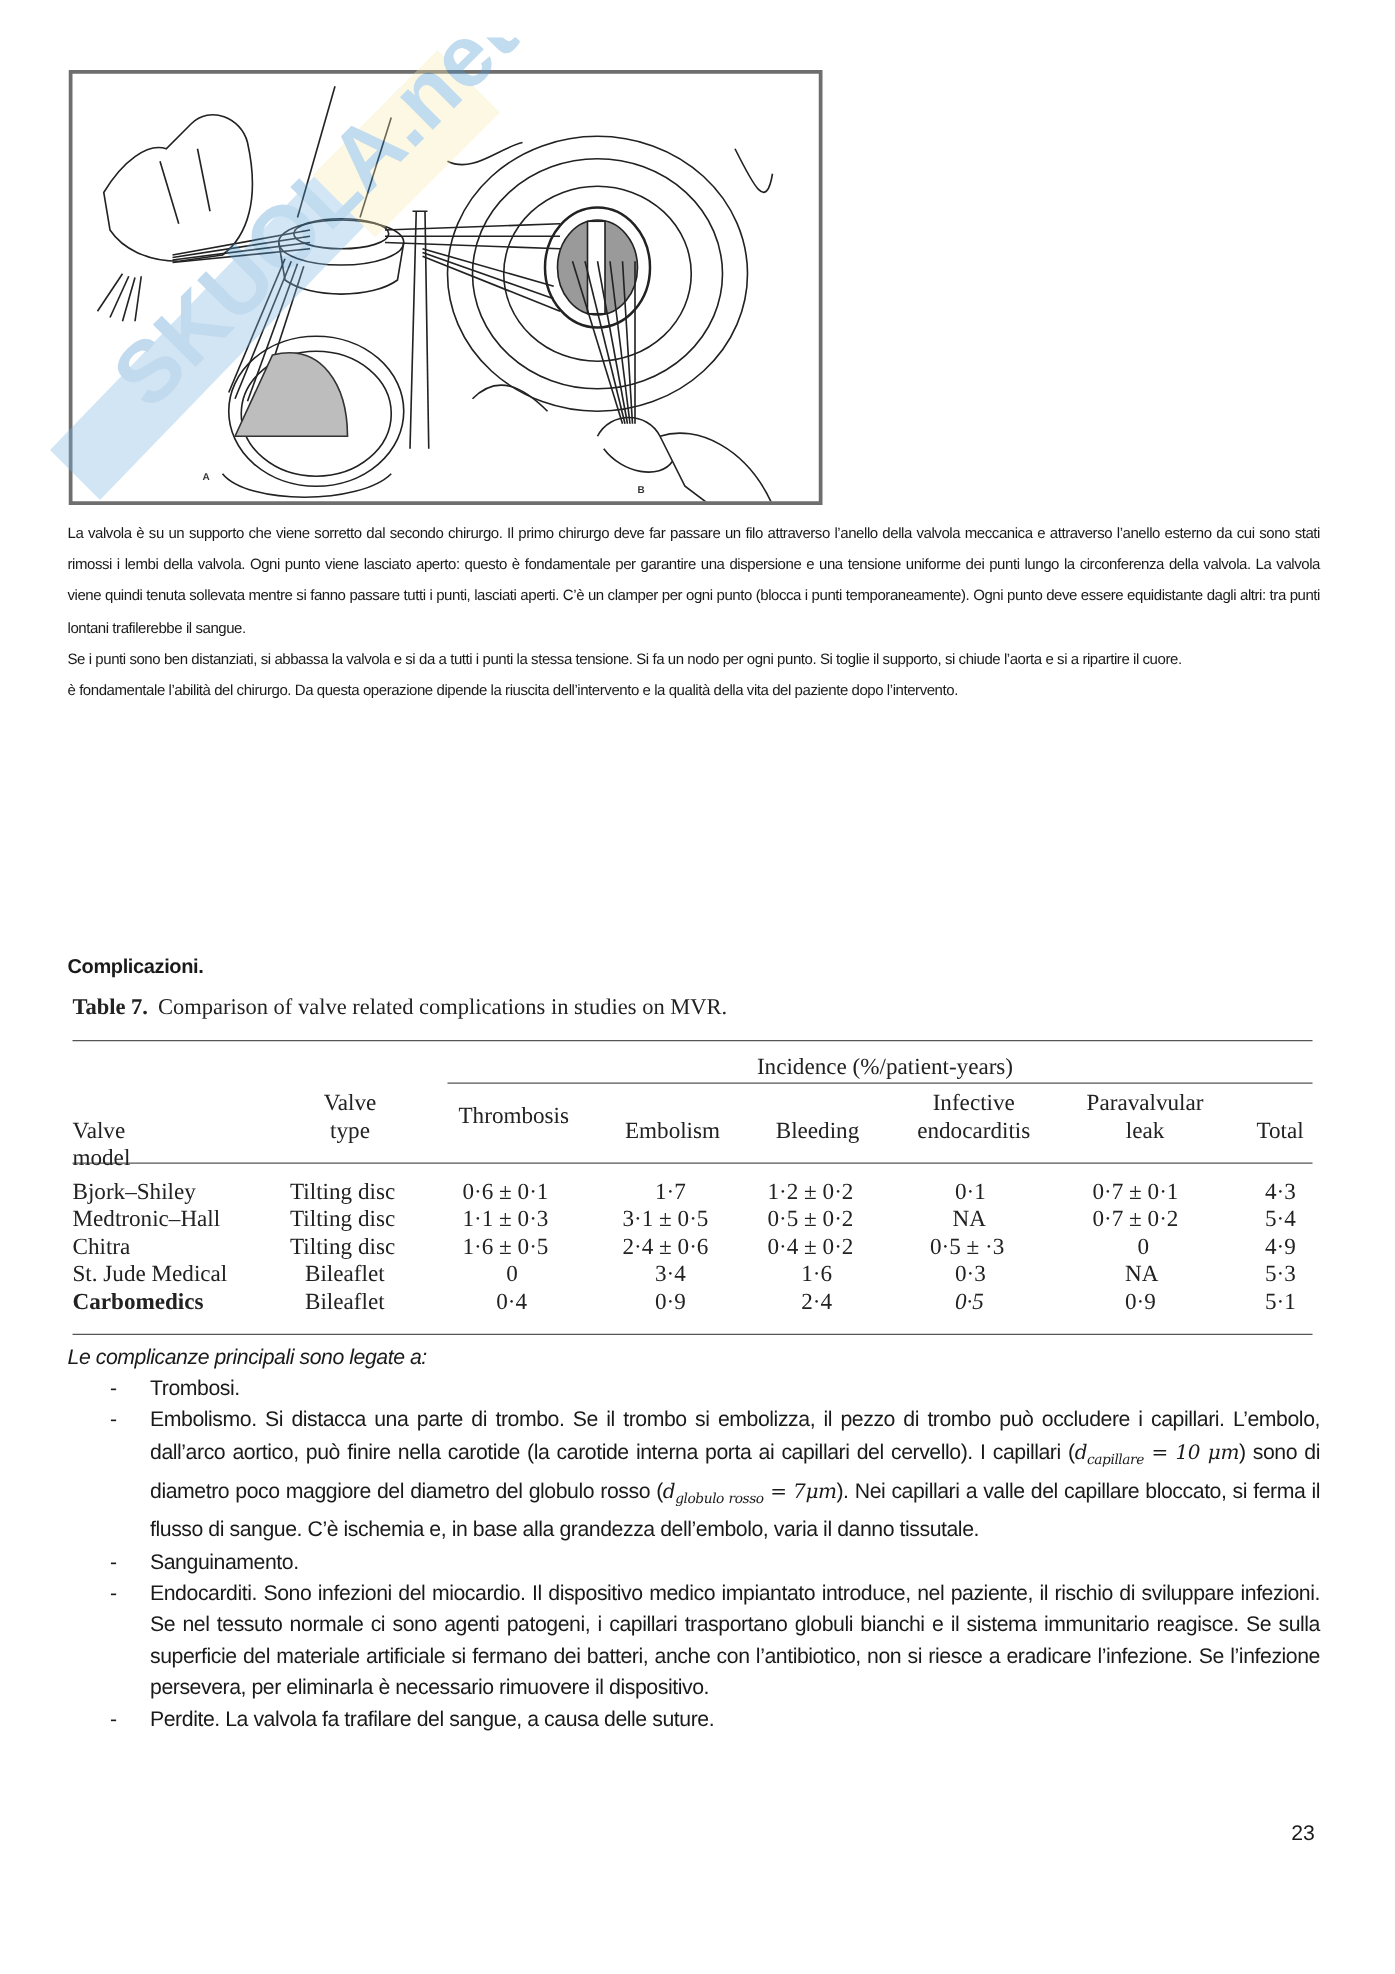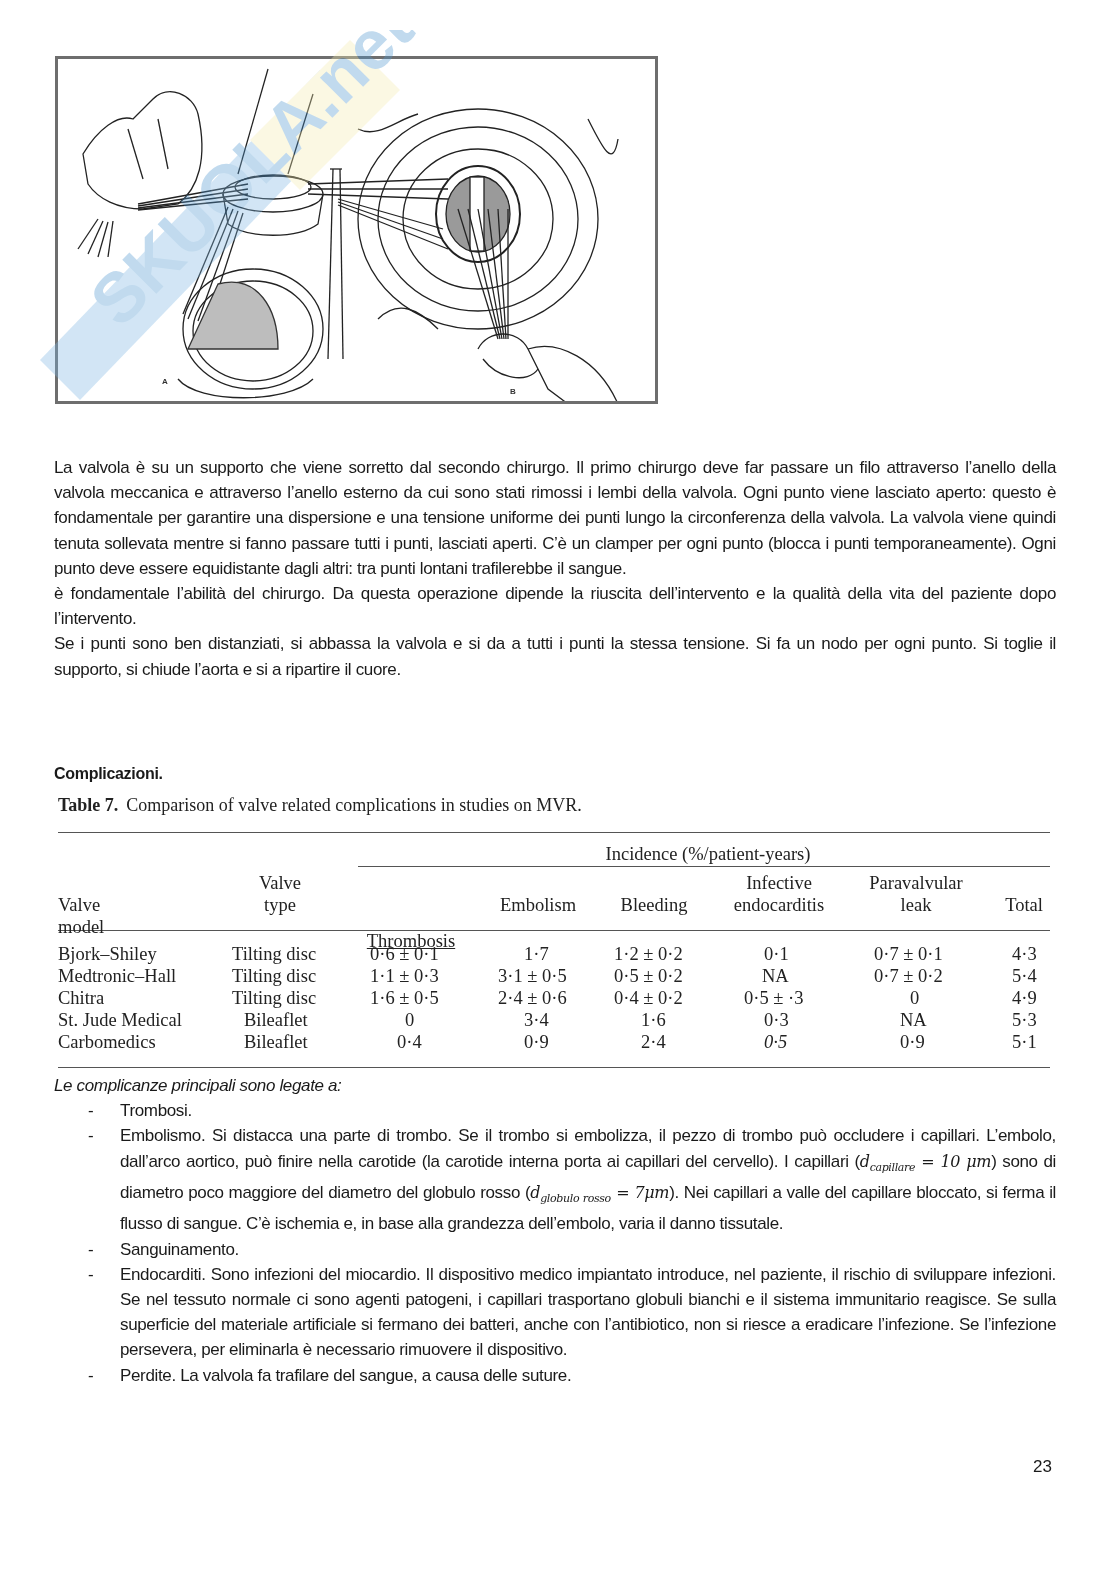--- a/index.html
+++ b/index.html
@@ -1,21 +1,21 @@
 <!DOCTYPE html>
 <html><head>
   <meta charset="utf-8">
   <style>
     html, body { margin: 0; padding: 0; background: #ffffff; }
     body { width: 1116px; height: 1579px; position: relative; overflow: hidden; font-family: "Liberation Sans", sans-serif; color: #1a1a1a; }
     .figure { position: absolute; left: 55px; top: 56px; width: 603px; height: 348px; border: 3px solid #6e6e6e; box-sizing: border-box; background: #fff; overflow: hidden; }
     .figure svg { position: absolute; left: 0; top: 0; }
     .fig-label { position: absolute; font-family: "Liberation Sans", sans-serif; font-size: 8px; font-weight: bold; color: #333; }
     .watermark { position: absolute; left: 20px; top: 30px; width: 460px; height: 400px; pointer-events: none; }
-    .para { position: absolute; left: 54px; width: 1002px; font-size: 17px; line-height: 25.2px; text-align: justify; letter-spacing: -0.35px; font-family: "Liberation Sans Narrow", "Liberation Sans", sans-serif; transform-origin: left top; margin-top: 41px; }
+    .para { position: absolute; left: 54px; width: 1002px; font-size: 12px; line-height: 25.2px; text-align: justify; letter-spacing: -0.35px; font-family: "Liberation Sans Narrow", "Liberation Sans", sans-serif; transform-origin: left top; }
     .para p { margin: 0; }
     .heading { position: absolute; left: 54px; top: 765px; font-size: 16px; font-weight: bold; letter-spacing: -0.3px; }
     .table-title { position: absolute; left: 58px; top: 795px; font-family: "Liberation Serif", serif; font-size: 18px; color: #222; }
     .table-title b { margin-right: 8px; }
     .rule { position: absolute; height: 1px; background: #555; }
     .tbl { position: absolute; font-family: "Liberation Serif", serif; font-size: 18.5px; color: #222; }
     .th { position: absolute; text-align: center; line-height: 22px; }
     .cell { position: absolute; line-height: 22px; white-space: nowrap; }
     .list { position: absolute; left: 54px; width: 1002px; font-size: 17px; line-height: 25.2px; letter-spacing: -0.35px; }
     .list .intro { margin: 0; font-style: italic; }
@@ -105,42 +105,42 @@
 <svg class="watermark" viewBox="0 0 460 400">
   <g opacity="0.35">
     <polygon points="20,330 300,40 340,80 60,370" fill="#7fb7e3"></polygon>
     <polygon points="230,110 330,10 380,60 280,160" fill="#f5ecb0"></polygon>
     <text x="100" y="300" transform="rotate(-45 100 300)" font-family="Liberation Sans, sans-serif" font-size="70" font-weight="bold" fill="#4f97d1">SKUOLA.net</text>
   </g>
 </svg>
 
 <div class="para" style="top:414px;">
   <p>La valvola è su un supporto che viene sorretto dal secondo chirurgo. Il primo chirurgo deve far passare un filo attraverso l’anello della valvola meccanica e attraverso l’anello esterno da cui sono stati rimossi i lembi della valvola. Ogni punto viene lasciato aperto: questo è fondamentale per garantire una dispersione e una tensione uniforme dei punti lungo la circonferenza della valvola. La valvola viene quindi tenuta sollevata mentre si fanno passare tutti i punti, lasciati aperti. C’è un clamper per ogni punto (blocca i punti temporaneamente). Ogni punto deve essere equidistante dagli altri: tra punti lontani trafilerebbe il sangue.</p>
+  <p>Se i punti sono ben distanziati, si abbassa la valvola e si da a tutti i punti la stessa tensione. Si fa un nodo per ogni punto. Si toglie il supporto, si chiude l’aorta e si a ripartire il cuore.</p>
   <p>è fondamentale l’abilità del chirurgo. Da questa operazione dipende la riuscita dell’intervento e la qualità della vita del paziente dopo l’intervento.</p>
-  <p>Se i punti sono ben distanziati, si abbassa la valvola e si da a tutti i punti la stessa tensione. Si fa un nodo per ogni punto. Si toglie il supporto, si chiude l’aorta e si a ripartire il cuore.</p>
 </div>
 
 <div class="heading">Complicazioni.</div>
 
 <div class="table-title">
   <b>Table 7.</b><span>Comparison of valve related complications in studies on MVR.</span>
 </div>
 
 <div class="rule" style="left:58px; top:832px; width:992px;"></div>
 <div class="rule" style="left:358px; top:866px; width:692px;"></div>
 <div class="rule" style="left:58px; top:930px; width:992px;"></div>
 <div class="rule" style="left:58px; top:1067px; width:992px;"></div>
 
 <div class="tbl" style="left:0; top:0;">
   <div class="th" style="left:588px; top:843px; width:240px;">Incidence (%/patient-years)</div>
 
   <div class="th" style="left:58px; top:894px; text-align:left;">Valve model</div>
   <div class="th" style="left:240px; top:872px; width:80px;">Valve</div>
   <div class="th" style="left:240px; top:894px; width:80px;">type</div>
-  <div class="th" style="left:355px; top:930px; width:112px;text-decoration:underline;">Thrombosis</div>
+  <div class="th" style="left:355px; top:882px; width:112px;">Thrombosis</div>
   <div class="th" style="left:488px; top:894px; width:100px;">Embolism</div>
   <div class="th" style="left:608px; top:894px; width:92px;">Bleeding</div>
   <div class="th" style="left:720px; top:872px; width:118px;">Infective</div>
   <div class="th" style="left:720px; top:894px; width:118px;">endocarditis</div>
   <div class="th" style="left:855px; top:872px; width:122px;">Paravalvular</div>
   <div class="th" style="left:855px; top:894px; width:122px;">leak</div>
   <div class="th" style="left:996px; top:894px; width:56px;">Total</div>
 
   <div>
     <div class="cell" style="left:58px; top:943px;">Bjork–Shiley</div>
@@ -180,21 +180,21 @@
     <div class="cell" style="left:244px; top:1009px;">Bileaflet</div>
     <div class="cell" style="left:405px; top:1009px;">0</div>
     <div class="cell" style="left:524px; top:1009px;">3·4</div>
     <div class="cell" style="left:641px; top:1009px;">1·6</div>
     <div class="cell" style="left:764px; top:1009px;">0·3</div>
     <div class="cell" style="left:900px; top:1009px;">NA</div>
     <div class="cell" style="left:1012px; top:1009px;">5·3</div>
   </div>
 
   <div>
-    <div class="cell" style="left:58px; top:1031px;">Carbomedics</div>
+    <div class="cell" style="left:58px; top:1031px;font-weight:bold;">Carbomedics</div>
     <div class="cell" style="left:244px; top:1031px;">Bileaflet</div>
     <div class="cell" style="left:397px; top:1031px;">0·4</div>
     <div class="cell" style="left:524px; top:1031px;">0·9</div>
     <div class="cell" style="left:641px; top:1031px;">2·4</div>
     <div class="cell" style="left:764px; top:1031px;font-style:italic;">0·5</div>
     <div class="cell" style="left:900px; top:1031px;">0·9</div>
     <div class="cell" style="left:1012px; top:1031px;">5·1</div>
   </div>
 </div>
 

